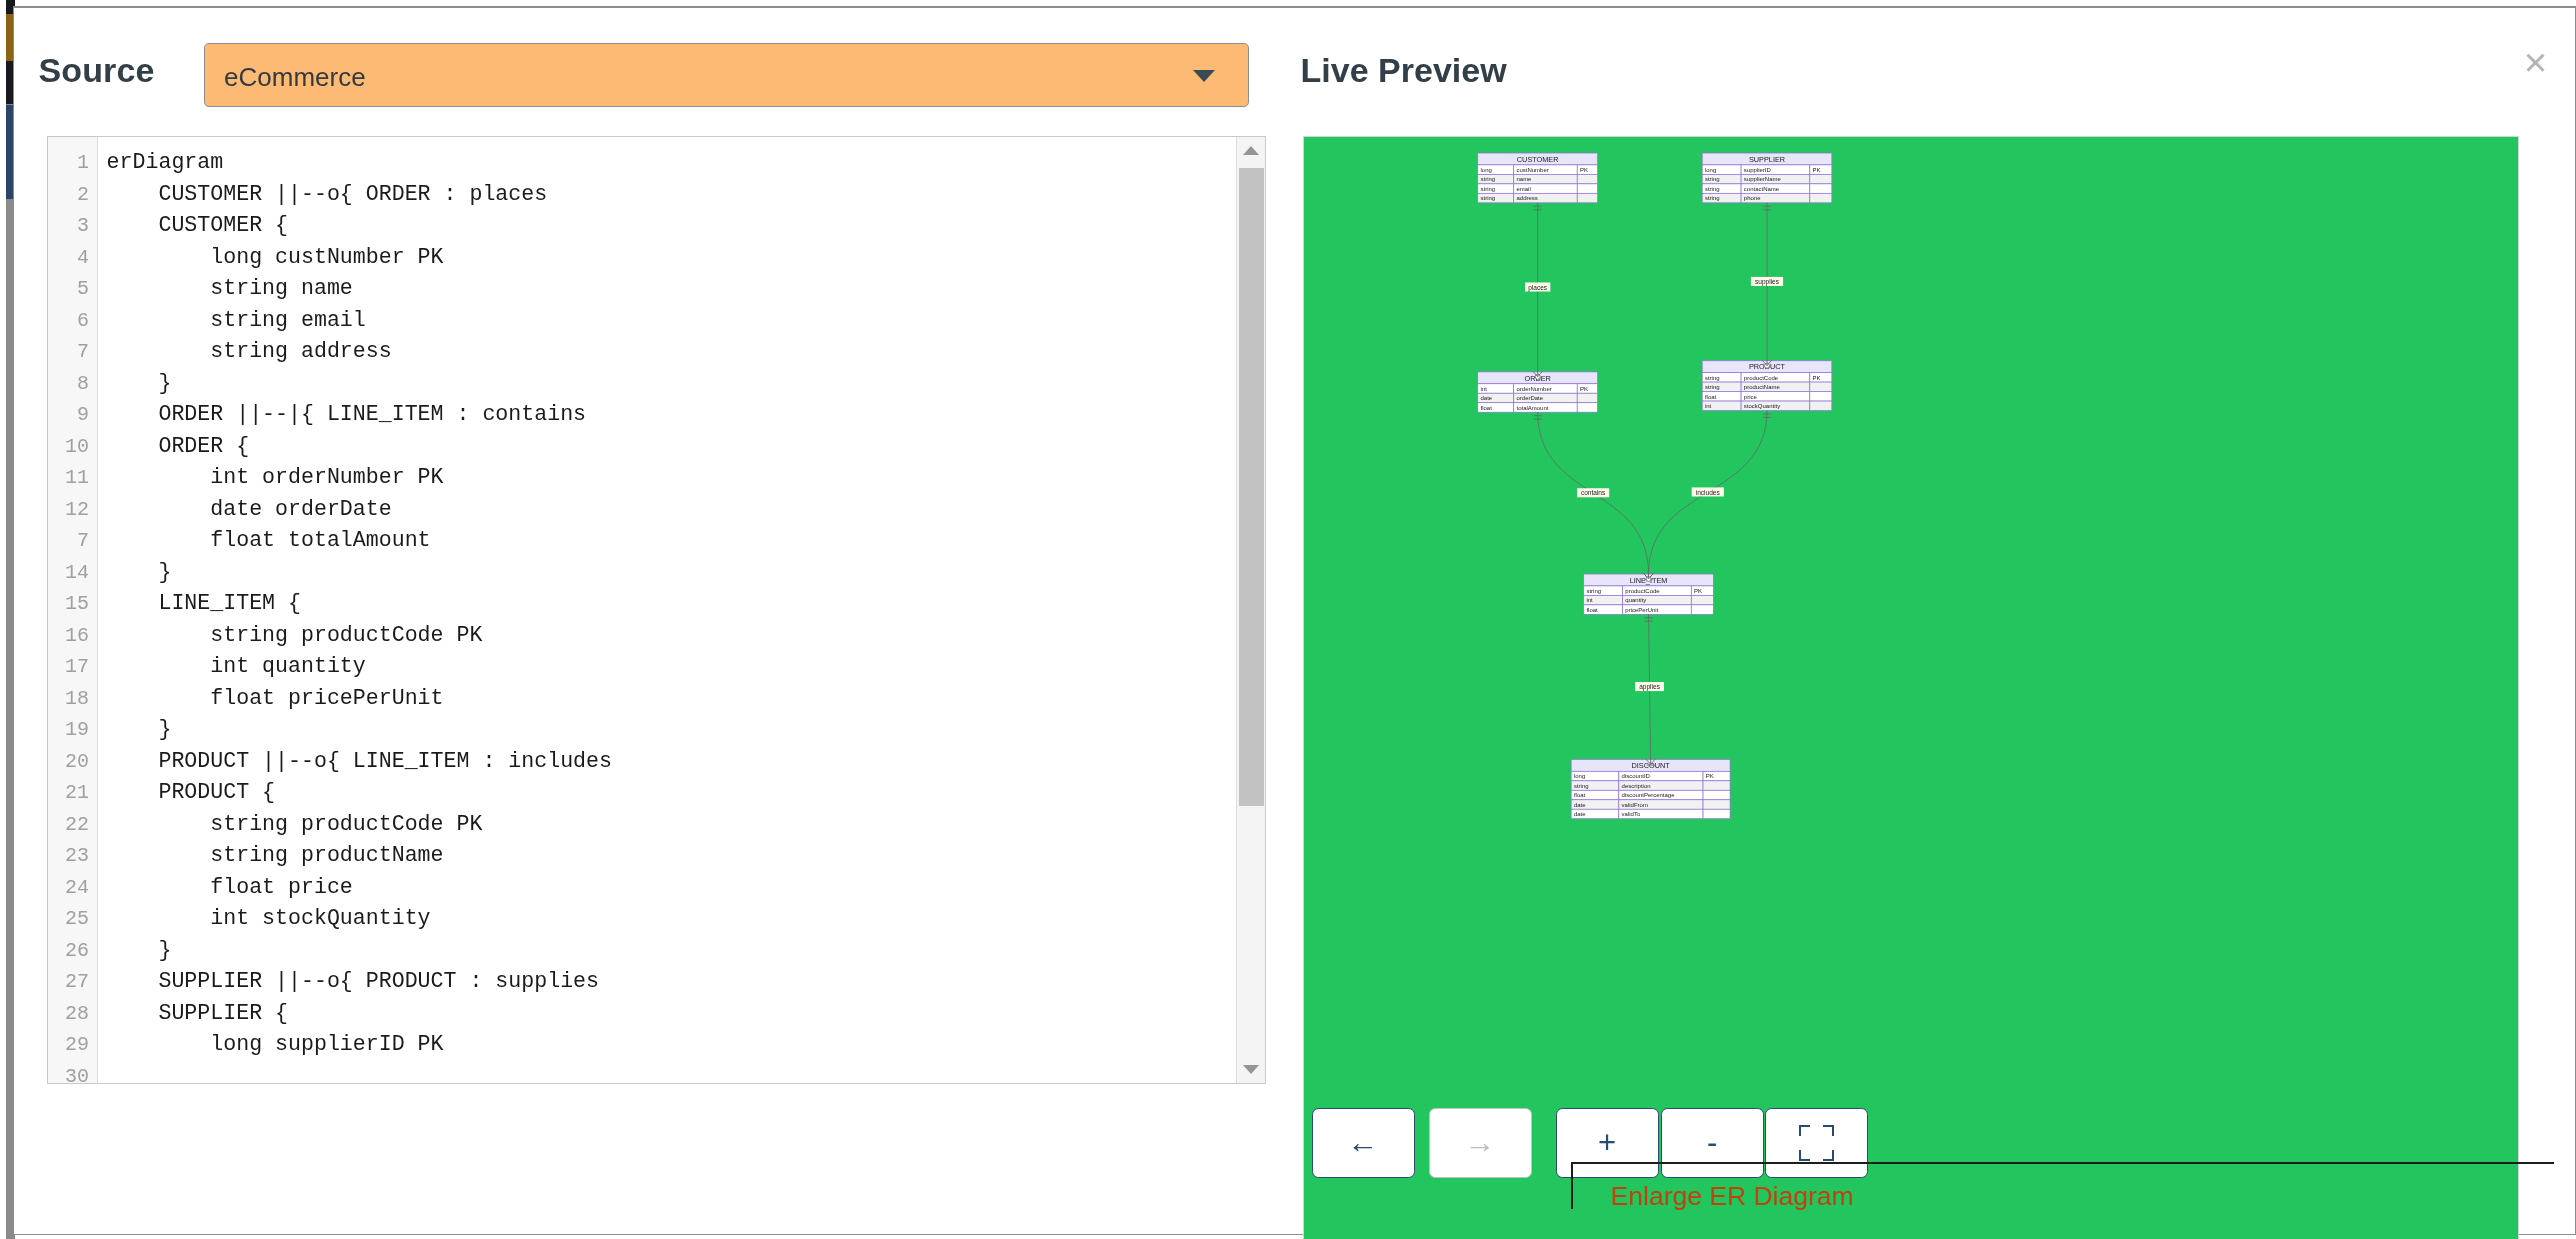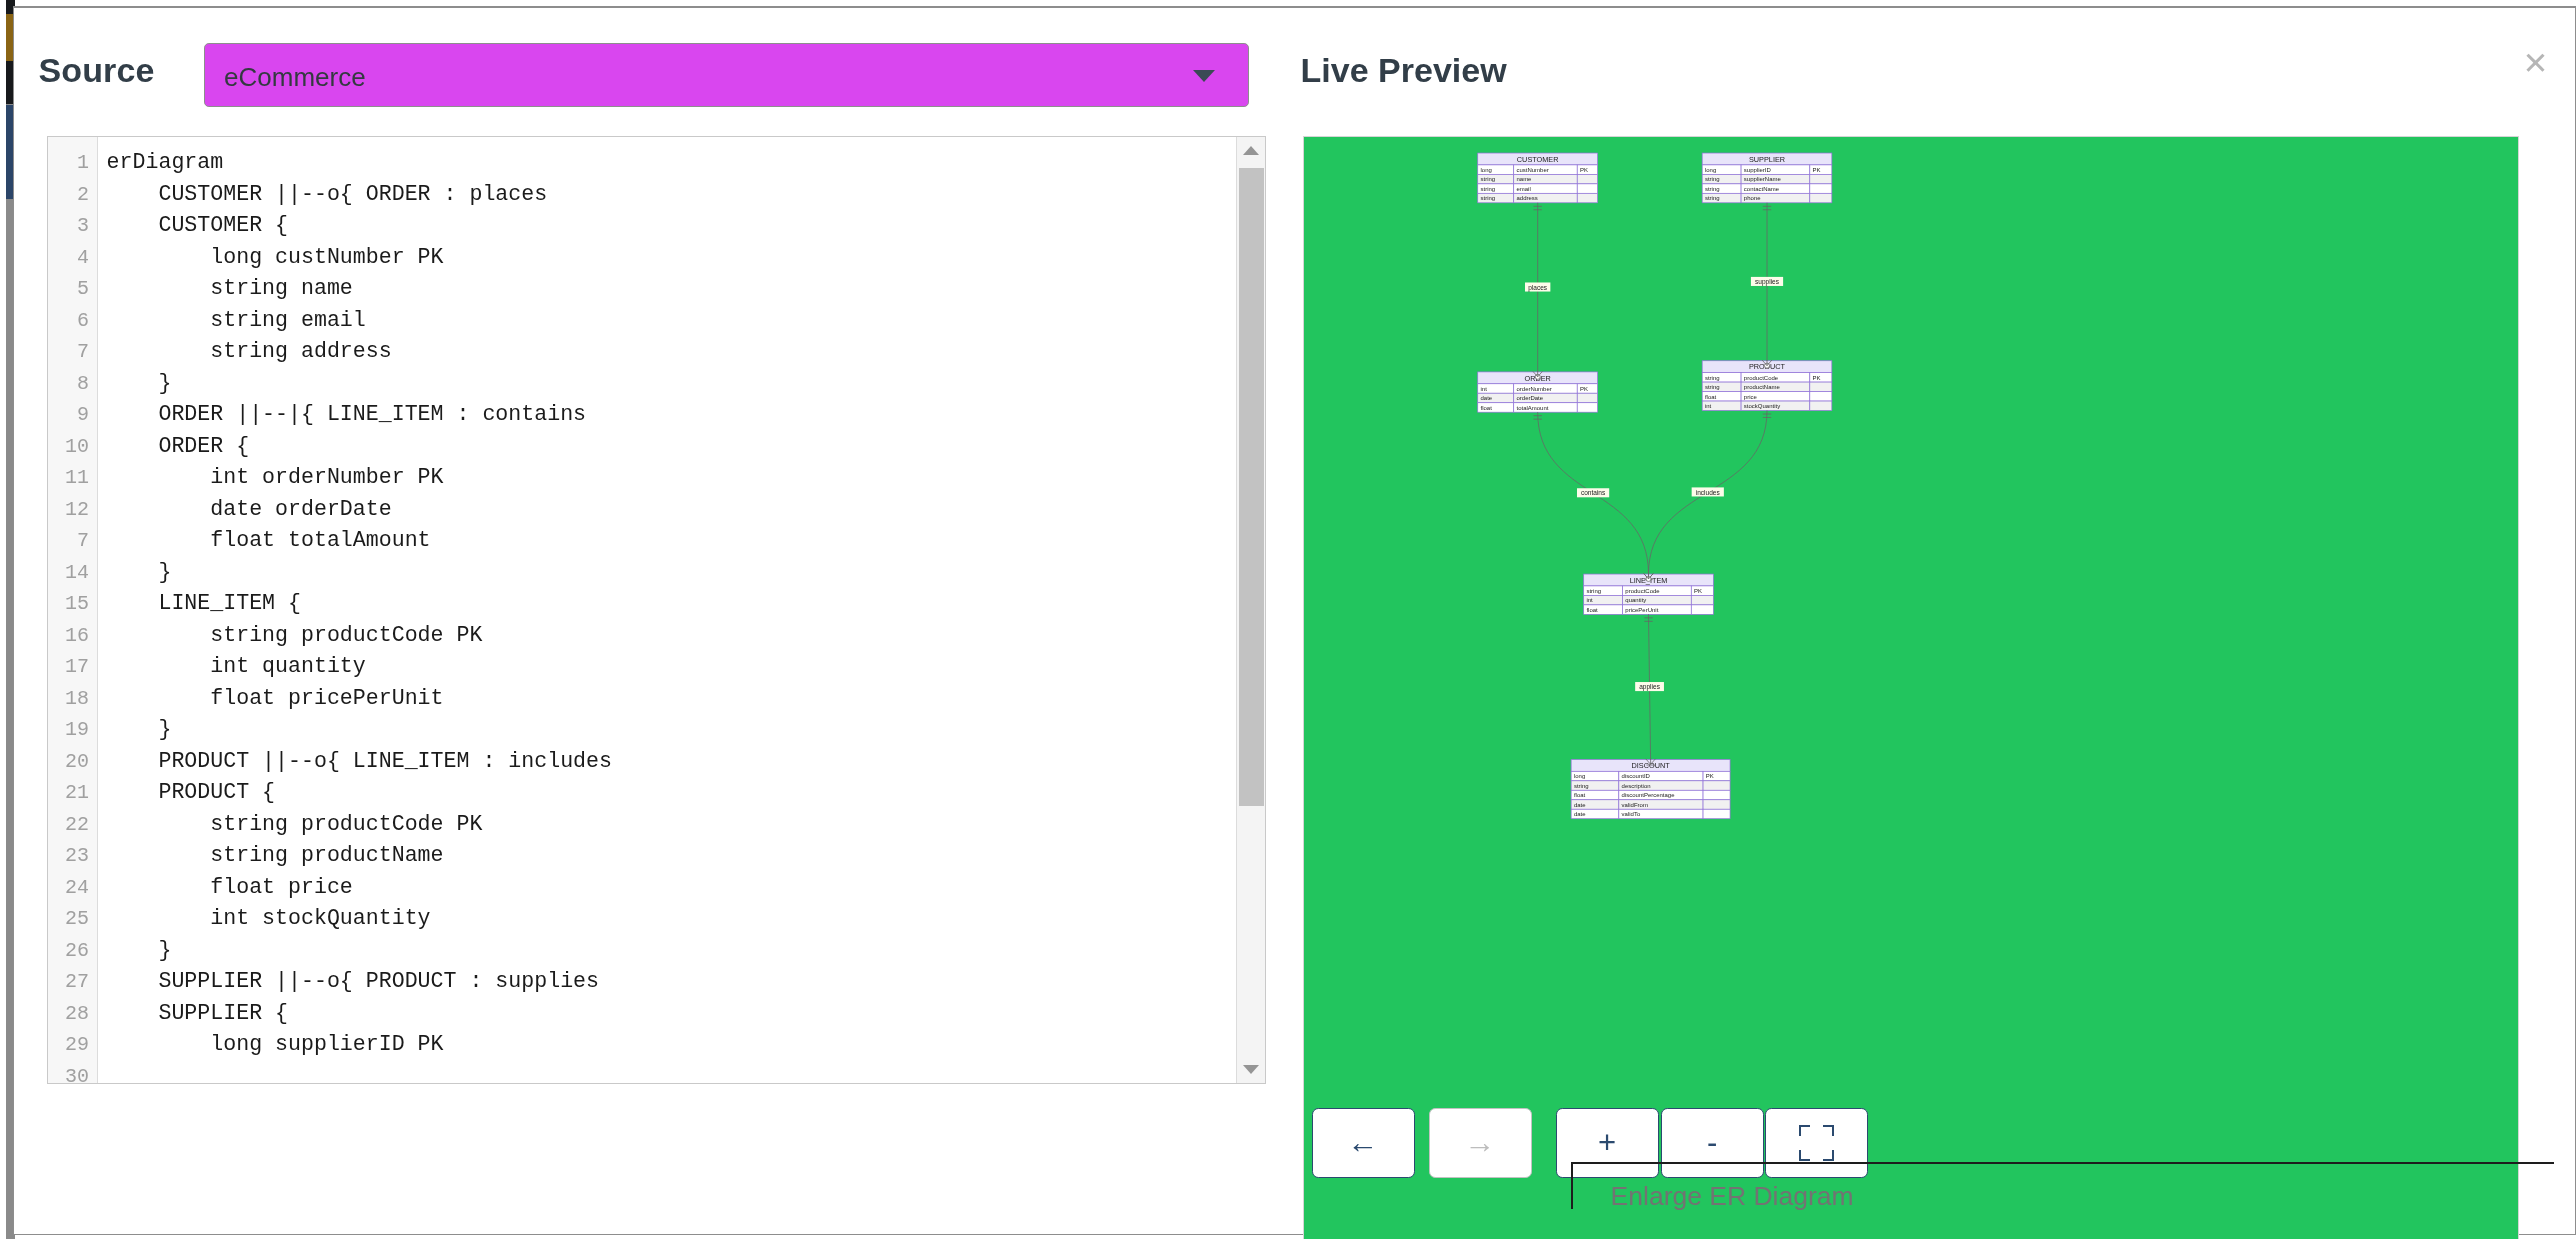--- a/index.html
+++ b/index.html
@@ -34,21 +34,21 @@
   #header { position: absolute; left: 0; top: 0; width: 100%; height: 112px; }
   #source-label {
     position: absolute; left: 25px; top: 43px;
     font-size: 34px; font-weight: bold; color: #323e48;
     letter-spacing: 0.1px;
   }
   #source-select {
     position: absolute; left: 190px; top: 35px;
     width: 1045px; height: 64px;
     border: 1.4px solid #8d8d8d; border-radius: 4.9px;
-    background: #d946ef;
+    background: #fdba74;
   }
   #source-select .val {
     position: absolute; left: 19.5px; top: 18px;
     font-size: 26px; color: #333a40;
   }
   #source-select .caret {
     position: absolute; right: 33px; top: 26.5px;
     width: 0; height: 0;
     border-left: 11px solid transparent;
     border-right: 11px solid transparent;
@@ -176,21 +176,21 @@
 
   
   #tooltip {
     position: absolute; left: 1557px; top: 1154px;
     width: 983px; height: 77px;
   }
   #tooltip .hline { position: absolute; left: 0; top: 0; width: 983px; height: 2.1px; background: #1d1d1d; }
   #tooltip .vline { position: absolute; left: 0; top: 0; width: 2.1px; height: 47px; background: #1d1d1d; }
   #tooltip .txt {
     position: absolute; left: 40px; top: 19.5px;
-    font-size: 26.5px; color: #737373; white-space: nowrap;
+    font-size: 26.5px; color: #c2410c; white-space: nowrap;
   }
 </style>
 </head>
 <body>
 
 <div id="bg-sliver">
   <div class="gold"></div>
   <div class="blk1"></div>
   <div class="blk2"></div>
   <div class="navy"></div>

